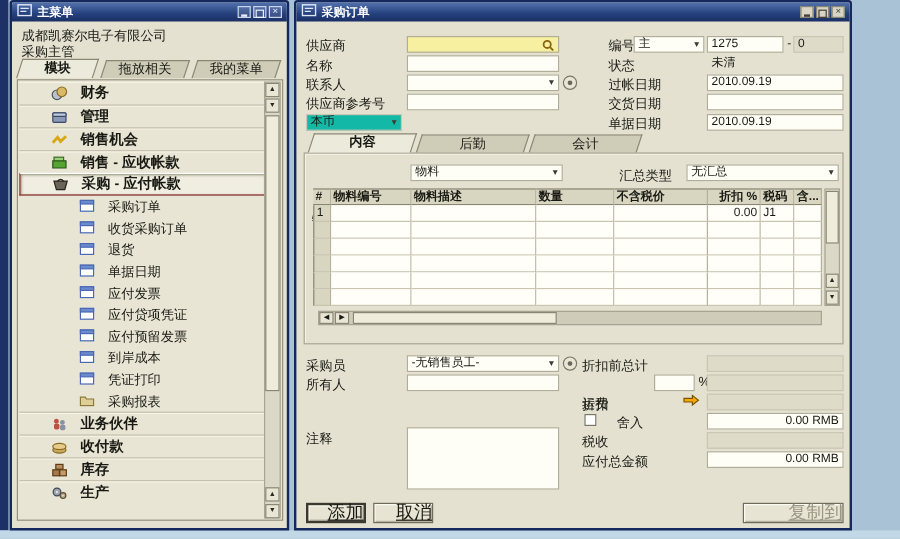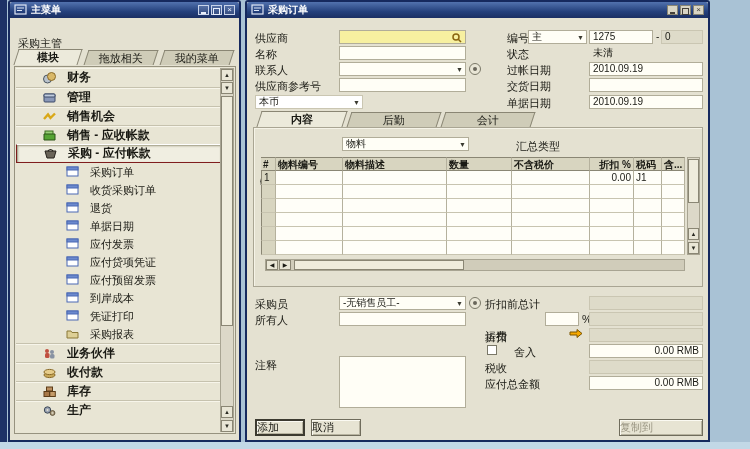--- a/index.html
+++ b/index.html
@@ -66,21 +66,21 @@
 
   
   .tbl { position:absolute; left:7px; top:29px; width:424px; }
   .trow { display:flex; height:14px; }
   .tc { height:14px; border-right:1px solid #b5b19d; border-bottom:1px solid #c8c4b0; font-size:10px; line-height:13px; padding:0 2px; overflow:hidden; white-space:nowrap; background:#fffef8; }
   .thead .tc { background:#d8d5c0; font-weight:bold; border-bottom:1px solid #8a8674; border-top:1px solid #8a8674; }
   .tc.cnum { background:#d8d5c0; border-left:1px solid #8a8674; }
   .c0{width:15px;} .c1{width:67px;} .c2{width:104px;} .c3{width:65px;} .c4{width:78px;} .c5{width:44px; text-align:right;} .c6{width:28px;} .c7{width:23px;}
 
   
-  .btn { position:absolute; height:17px; background:#e7e4d3; border:1px solid #6f6c5c; box-shadow:inset 1px 1px 0 #fbfaf2, inset -1px -1px 0 #b7b3a0; font-size:11px; text-align:left; line-height:15px; cursor:pointer; }
+  .btn { position:absolute; height:17px; background:#e7e4d3; border:1px solid #6f6c5c; box-shadow:inset 1px 1px 0 #fbfaf2, inset -1px -1px 0 #b7b3a0; font-size:15px; text-align:right; line-height:15px; cursor:pointer;text-decoration:underline; }
   .btn.default { border:2px solid #3c3a30; line-height:13px; }
   .btn.disabled { color:#9b9784; cursor:default; }
 
   .checkbox { position:absolute; width:10px; height:10px; background:#fff; border:1px solid #7a7868; cursor:pointer; }
   .sep-dash { position:absolute; font-size:10px; }
 </style>
 </head>
 <body>
 
 <div class="desktop">
@@ -94,20 +94,21 @@
             <path d="M3 4 h7 M3 6.5 h5" stroke="#dfe7f6" stroke-width="1"></path>
           </svg></span>
       <span class="title">主菜单</span>
       <span class="win-controls">
         <span class="wbtn minb"></span>
         <span class="wbtn maxb"></span>
         <span class="wbtn">×</span>
       </span>
     </div>
     <div class="body-area">
+      <div class="lbl" style="left:8px; top:4px;">成都凯赛尔电子有限公司</div>
       <div class="lbl" style="left:8px; top:18px;">采购主管</div>
 
       <div class="tab active" style="left:6px; top:31px; width:64px;">
           <span>模块</span>
         </div>
       <div class="tab" style="left:76px; top:32px; width:70px;">
           <span>拖放相关</span>
         </div>
       <div class="tab" style="left:152px; top:32px; width:70px;">
           <span>我的菜单</span>
@@ -325,21 +326,21 @@
       </div>
       <div class="lbl" style="left:8px; top:29px;">名称</div>
       <div class="fld" style="left:92px; top:28px; width:127px;"></div>
       <div class="lbl" style="left:8px; top:45px;">联系人</div>
       <div class="fld" style="left:92px; top:44px; width:127px;">
           <span class="dd-arrow">▼</span>
         </div>
       <div class="circle-btn" style="left:222px; top:45px;"></div>
       <div class="lbl" style="left:8px; top:61px;">供应商参考号</div>
       <div class="fld" style="left:92px; top:60px; width:127px;"></div>
-      <div class="fld flat" style="left:8px; top:77px; width:108px; background:#ffffff;"><span>本币</span><span class="dd-arrow">▼</span></div>
+      <div class="fld flat" style="left:8px; top:77px; width:80px; background:#14b8a6;"><span>本币</span><span class="dd-arrow">▼</span></div>
 
       <div class="lbl" style="left:260px; top:13px;">编号</div>
       <div class="fld" style="left:281px; top:12px; width:59px;"><span>主</span><span class="dd-arrow">▼</span></div>
       <div class="fld" style="left:342px; top:12px; width:64px;">1275</div>
       <div class="sep-dash" style="left:409px; top:13px;">-</div>
       <div class="fld flat" style="left:414px; top:12px; width:42px;">0</div>
       <div class="lbl" style="left:260px; top:29px;">状态</div>
       <div class="fld flat noborder" style="left:342px; top:28px; width:114px;">未清</div>
       <div class="lbl" style="left:260px; top:45px;">过帐日期</div>
       <div class="fld" style="left:342px; top:44px; width:114px;">2010.09.19</div>
@@ -355,20 +356,21 @@
           <span>后勤</span>
         </div>
       <div class="tab" style="left:196px; top:94px; width:90px;">
           <span>会计</span>
         </div>
 
       <div class="groupbox">
         <div class="lbl" style="left:6px; top:11px;margin-top:36px;">物料/服务类型</div>
         <div class="fld" style="left:88px; top:9px; width:127px;"><span>物料</span><span class="dd-arrow">▼</span></div>
         <div class="lbl" style="left:262px; top:11px;">汇总类型</div>
+        <div class="fld" style="left:318px; top:9px; width:127px;"><span>无汇总</span><span class="dd-arrow">▼</span></div>
 
         <div class="tbl">
           <div class="trow thead">
             <div class="tc c0">#</div>
             <div class="tc c1">物料编号</div>
             <div class="tc c2">物料描述</div>
             <div class="tc c3">数量</div>
             <div class="tc c4">不含税价</div>
             <div class="tc c5">折扣 %</div>
             <div class="tc c6">税码</div>

